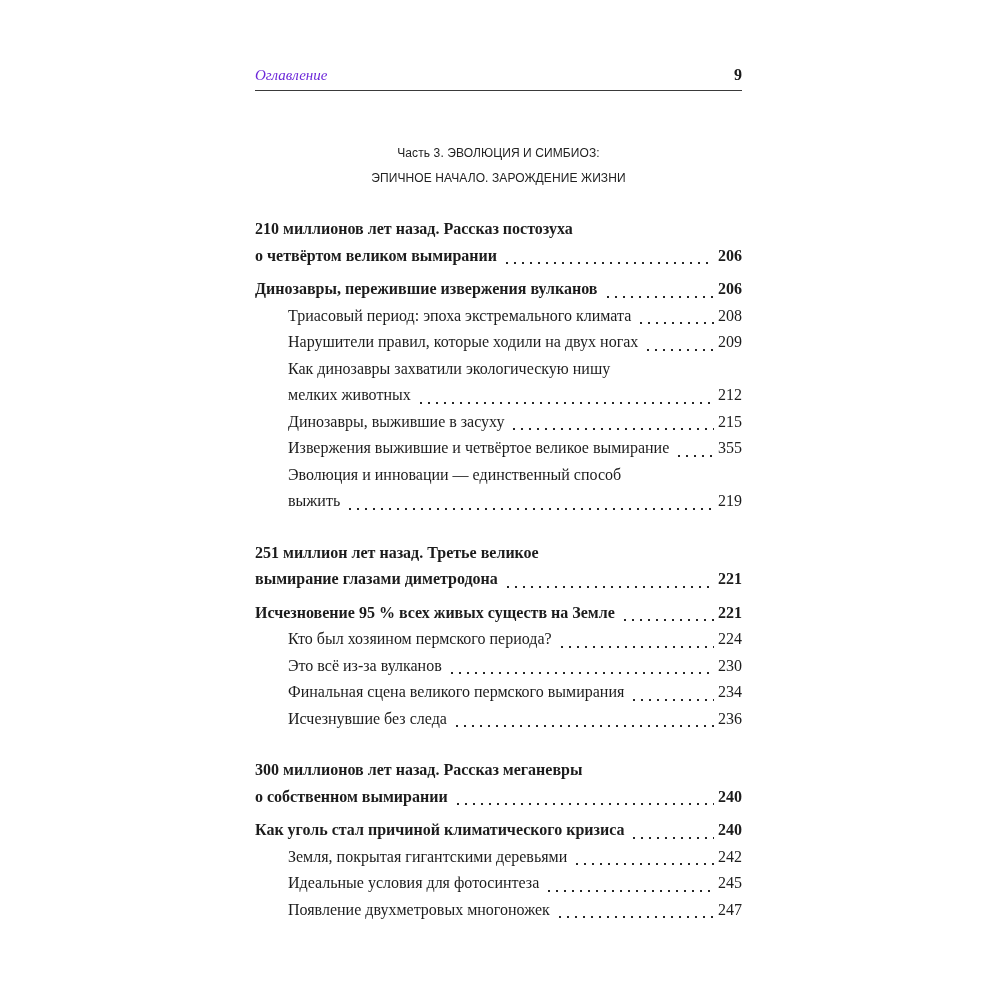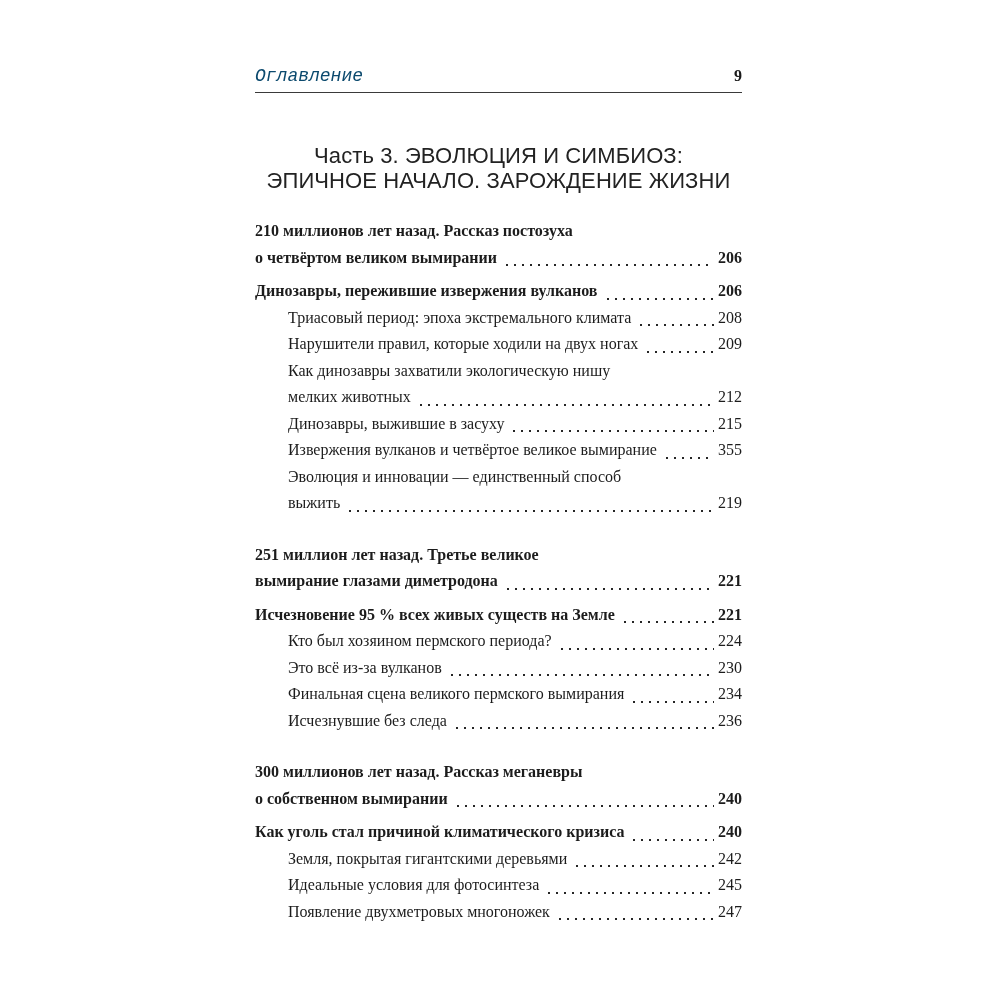--- a/index.html
+++ b/index.html
@@ -19,39 +19,38 @@
     top: 0;
   }
   .running-header {
     display: flex;
     justify-content: space-between;
     align-items: baseline;
     padding-top: 66px;
   }
   .running-title {
     font-style: italic;
-    font-size: 18px;
-    color: #0c4a6e;
-    font-family: Liberation Mono, monospace;
+    font-size: 15px;
+    color: #6d28d9;
   }
   .running-pageno {
     font-weight: bold;
     font-size: 16px;
     color: #1a1a1a;
   }
   .rule {
     border: none;
     border-top: 1.5px solid #3a3a3a;
     margin: 6px 0 0 0;
   }
   .part-title {
     margin-top: 50px;
     text-align: center;
     font-family: "Liberation Sans", sans-serif;
-    font-size: 22px;
+    font-size: 12px;
     line-height: 25px;
     color: #222222;
     letter-spacing: 0.1px;
   }
   .toc {
     margin-top: 14px;
     font-size: 16px;
   }
   .entry { line-height: 26.5px; }
   .entry.section { font-weight: bold; }
@@ -130,21 +129,21 @@
         </div>
         <div class="entry sub gap-none">
           <div class="line row">
             <span class="t">Динозавры, выжившие в засуху</span>
             <span class="leader"></span>
             <span class="pg">215</span>
           </div>
         </div>
         <div class="entry sub gap-none">
           <div class="line row">
-            <span class="t">Извержения вулканов и четвёртое великое вымирание</span>
+            <span class="t">Извержения выжившие и четвёртое великое вымирание</span>
             <span class="leader"></span>
             <span class="pg">355</span>
           </div>
         </div>
         <div class="entry sub gap-none">
           <div class="line">Эволюция и инновации — единственный способ</div>
           <div class="line row">
             <span class="t">выжить</span>
             <span class="leader"></span>
             <span class="pg">219</span>

